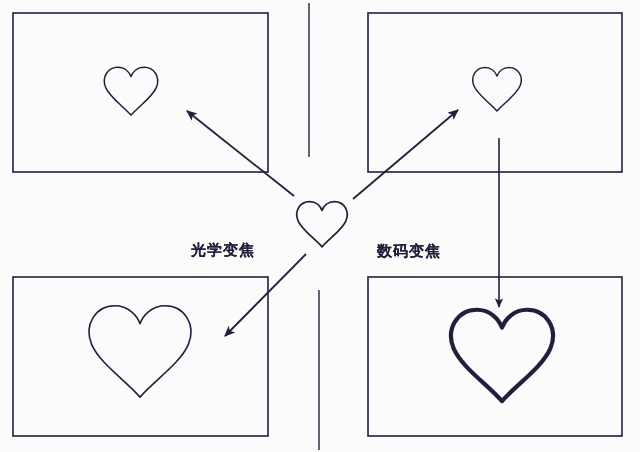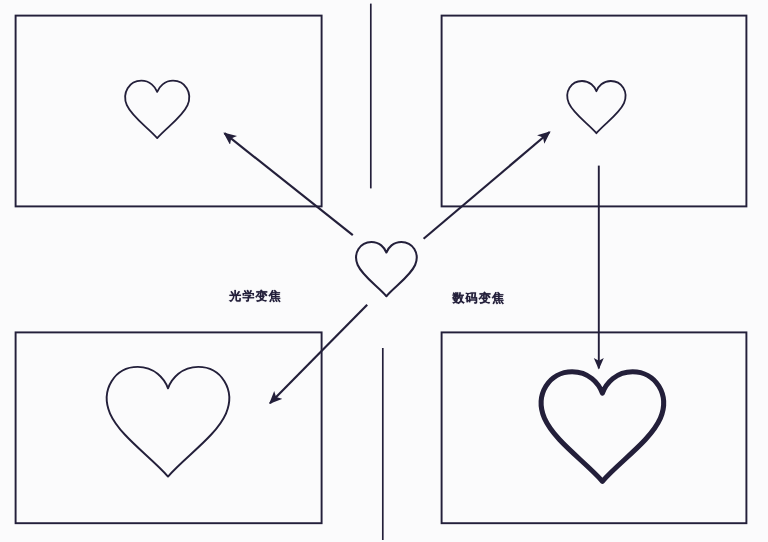--- a/index.html
+++ b/index.html
@@ -22,36 +22,37 @@
   }
   #diagram-canvas {
     position: absolute;
     left: 0;
     top: 0;
     width: 640px;
     height: 452px;
   }
   .label {
     position: absolute;
-    font-size: 10px;
+    font-size: 15px;
     font-weight: 700;
     color: #231f3a;
     letter-spacing: 1px;
     white-space: nowrap;
     line-height: 1;
     font-family: "DejaVu Sans", "Liberation Sans", sans-serif;
     text-shadow: 0 0 0.6px #231f3a;
   }
   #label-optical-zoom {
     left: 191px;
     top: 243px;
   }
   #label-digital-zoom {
     left: 377px;
     top: 245px;
+    font-family: Liberation Mono, monospace;
   }
 </style>
 </head>
 <body>
 
 <div id="diagram-root">
 
   <svg id="diagram-canvas" viewBox="0 0 640 452" xmlns="http://www.w3.org/2000/svg">
     <defs>
       <marker id="arrowhead" markerWidth="7" markerHeight="7" refX="5.4" refY="2.6" orient="auto" markerUnits="strokeWidth">

